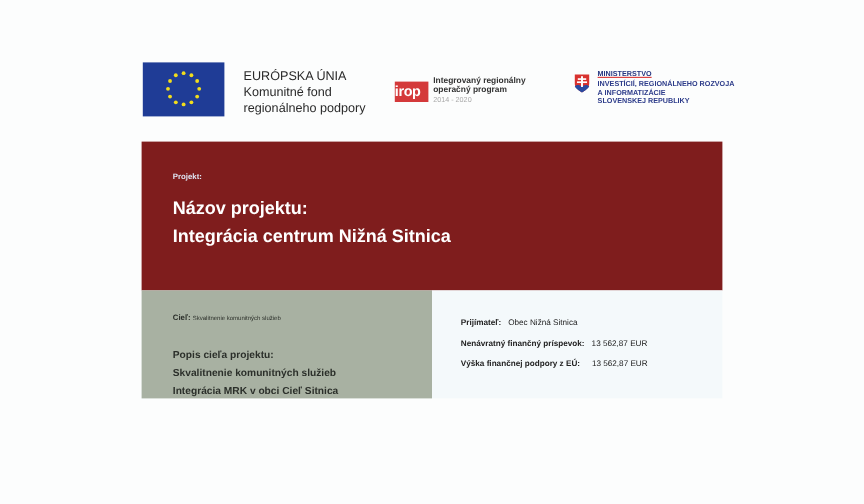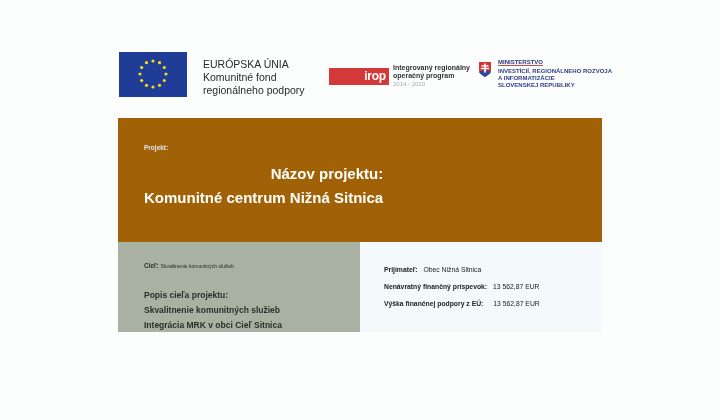--- a/index.html
+++ b/index.html
@@ -46,23 +46,22 @@
       align-items: center;
     }
     .irop-badge {
       width: 28px;
       height: 17px;
       background: #d4393a;
       color: #fff;
       font-weight: bold;
       font-size: 12px;
       line-height: 17px;
-      text-align: center;
+      text-align: left;
       letter-spacing: -0.3px;
-      padding-left: 32px;
     }
     .irop-text {
       margin-left: 4px;
       font-size: 7px;
       line-height: 8px;
       color: #333;
       font-weight: bold;
     }
     .irop-years {
       font-weight: normal;
@@ -94,23 +93,22 @@
       text-decoration-color: #d44;
       margin-bottom: 2px;
     }
     
     .blue-panel {
       position: absolute;
       left: 118px;
       top: 118px;
       width: 484px;
       height: 124px;
-      background: #a16207;
+      background: #7f1d1d;
       color: #fff;
-      text-align: right;
     }
     .proj-label {
       position: absolute;
       left: 26px;
       top: 26px;
       font-size: 6.5px;
       font-weight: bold;
       color: #dfe5f3;
     }
     .proj-title {
@@ -227,21 +225,21 @@
       <div>INVESTÍCIÍ, REGIONÁLNEHO ROZVOJA</div>
       <div>A INFORMATIZÁCIE</div>
       <div>SLOVENSKEJ REPUBLIKY</div>
     </div>
   </div>
 
   <div class="blue-panel">
     <div class="proj-label">Projekt:</div>
     <div class="proj-title">
       <div>Názov projektu:</div>
-      <div>Komunitné centrum Nižná Sitnica</div>
+      <div>Integrácia centrum Nižná Sitnica</div>
     </div>
   </div>
 
   <div class="gray-panel">
     <div class="goal-line">
       <span>Cieľ:</span>
       <span class="goal-value">Skvalitnenie komunitných služieb</span>
     </div>
     <div class="goal-desc">
       <div>Popis cieľa projektu:</div>

